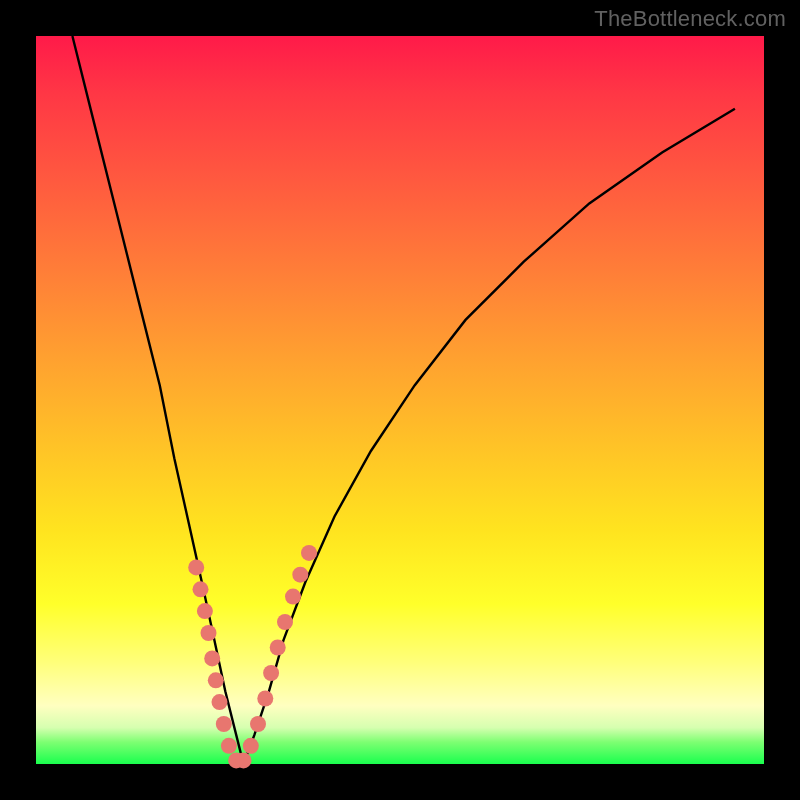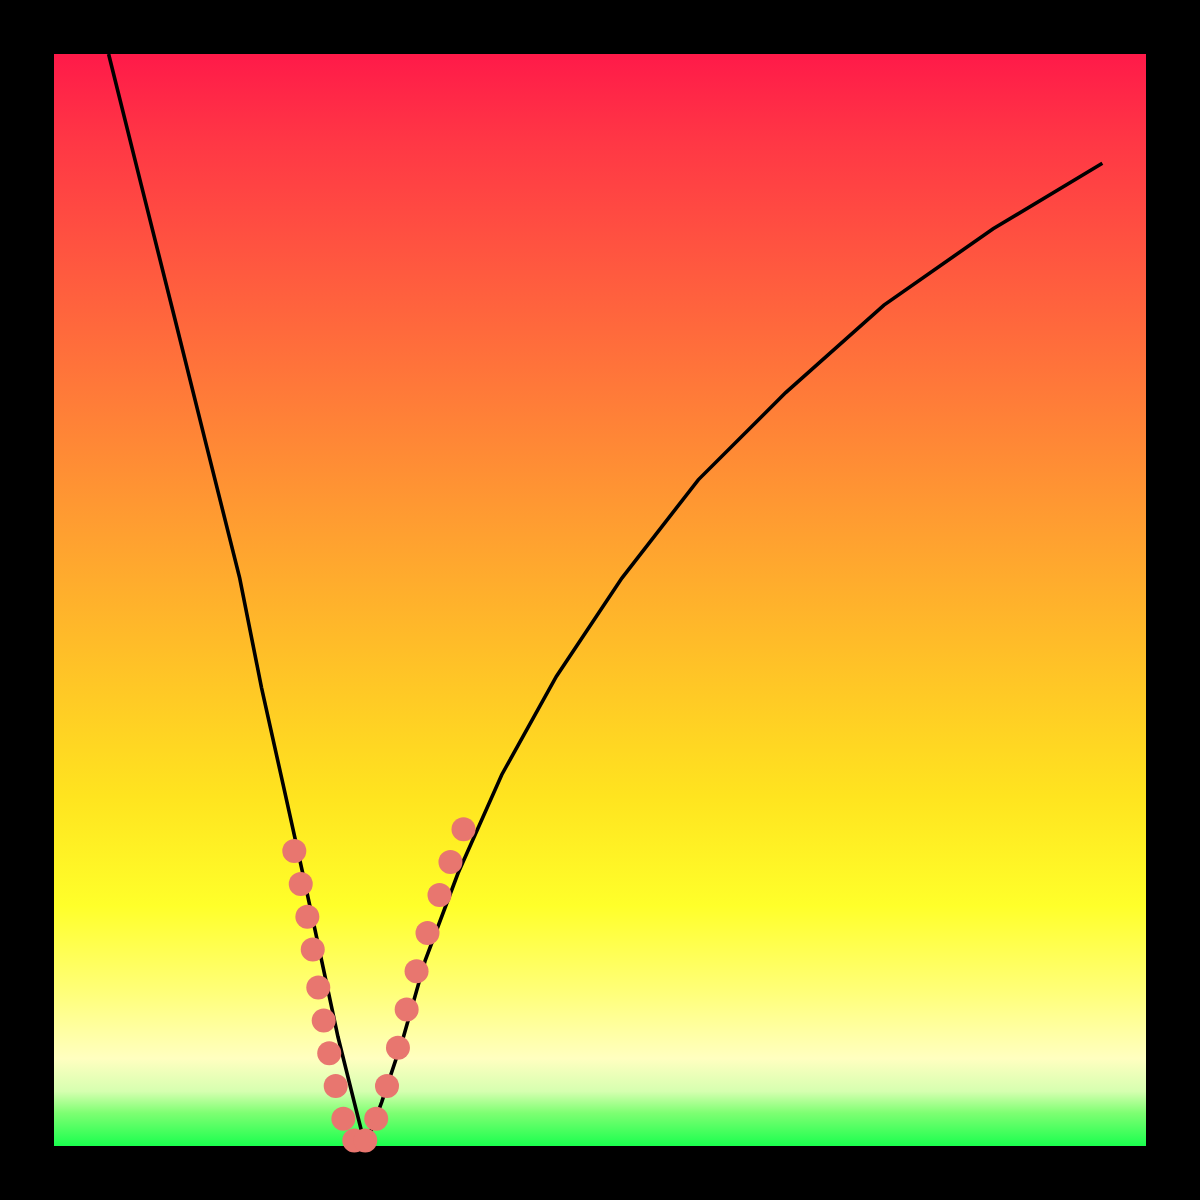--- a/index.html
+++ b/index.html
@@ -85,13 +85,14 @@
           <circle cx="229.3" cy="662.5" r="8" fill="#e8766f" stroke="#c9574f" stroke-width="0"></circle>
           <circle cx="235.1" cy="637.0" r="8" fill="#e8766f" stroke="#c9574f" stroke-width="0"></circle>
           <circle cx="241.7" cy="611.5" r="8" fill="#e8766f" stroke="#c9574f" stroke-width="0"></circle>
           <circle cx="249.0" cy="586.0" r="8" fill="#e8766f" stroke="#c9574f" stroke-width="0"></circle>
           <circle cx="257.0" cy="560.6" r="8" fill="#e8766f" stroke="#c9574f" stroke-width="0"></circle>
           <circle cx="264.3" cy="538.7" r="8" fill="#e8766f" stroke="#c9574f" stroke-width="0"></circle>
           <circle cx="273.0" cy="516.9" r="8" fill="#e8766f" stroke="#c9574f" stroke-width="0"></circle>
         </g>
     </svg>
   </div>
+  <div class="watermark">TheBottleneck.com</div>
 </div>
 
 </body></html>

